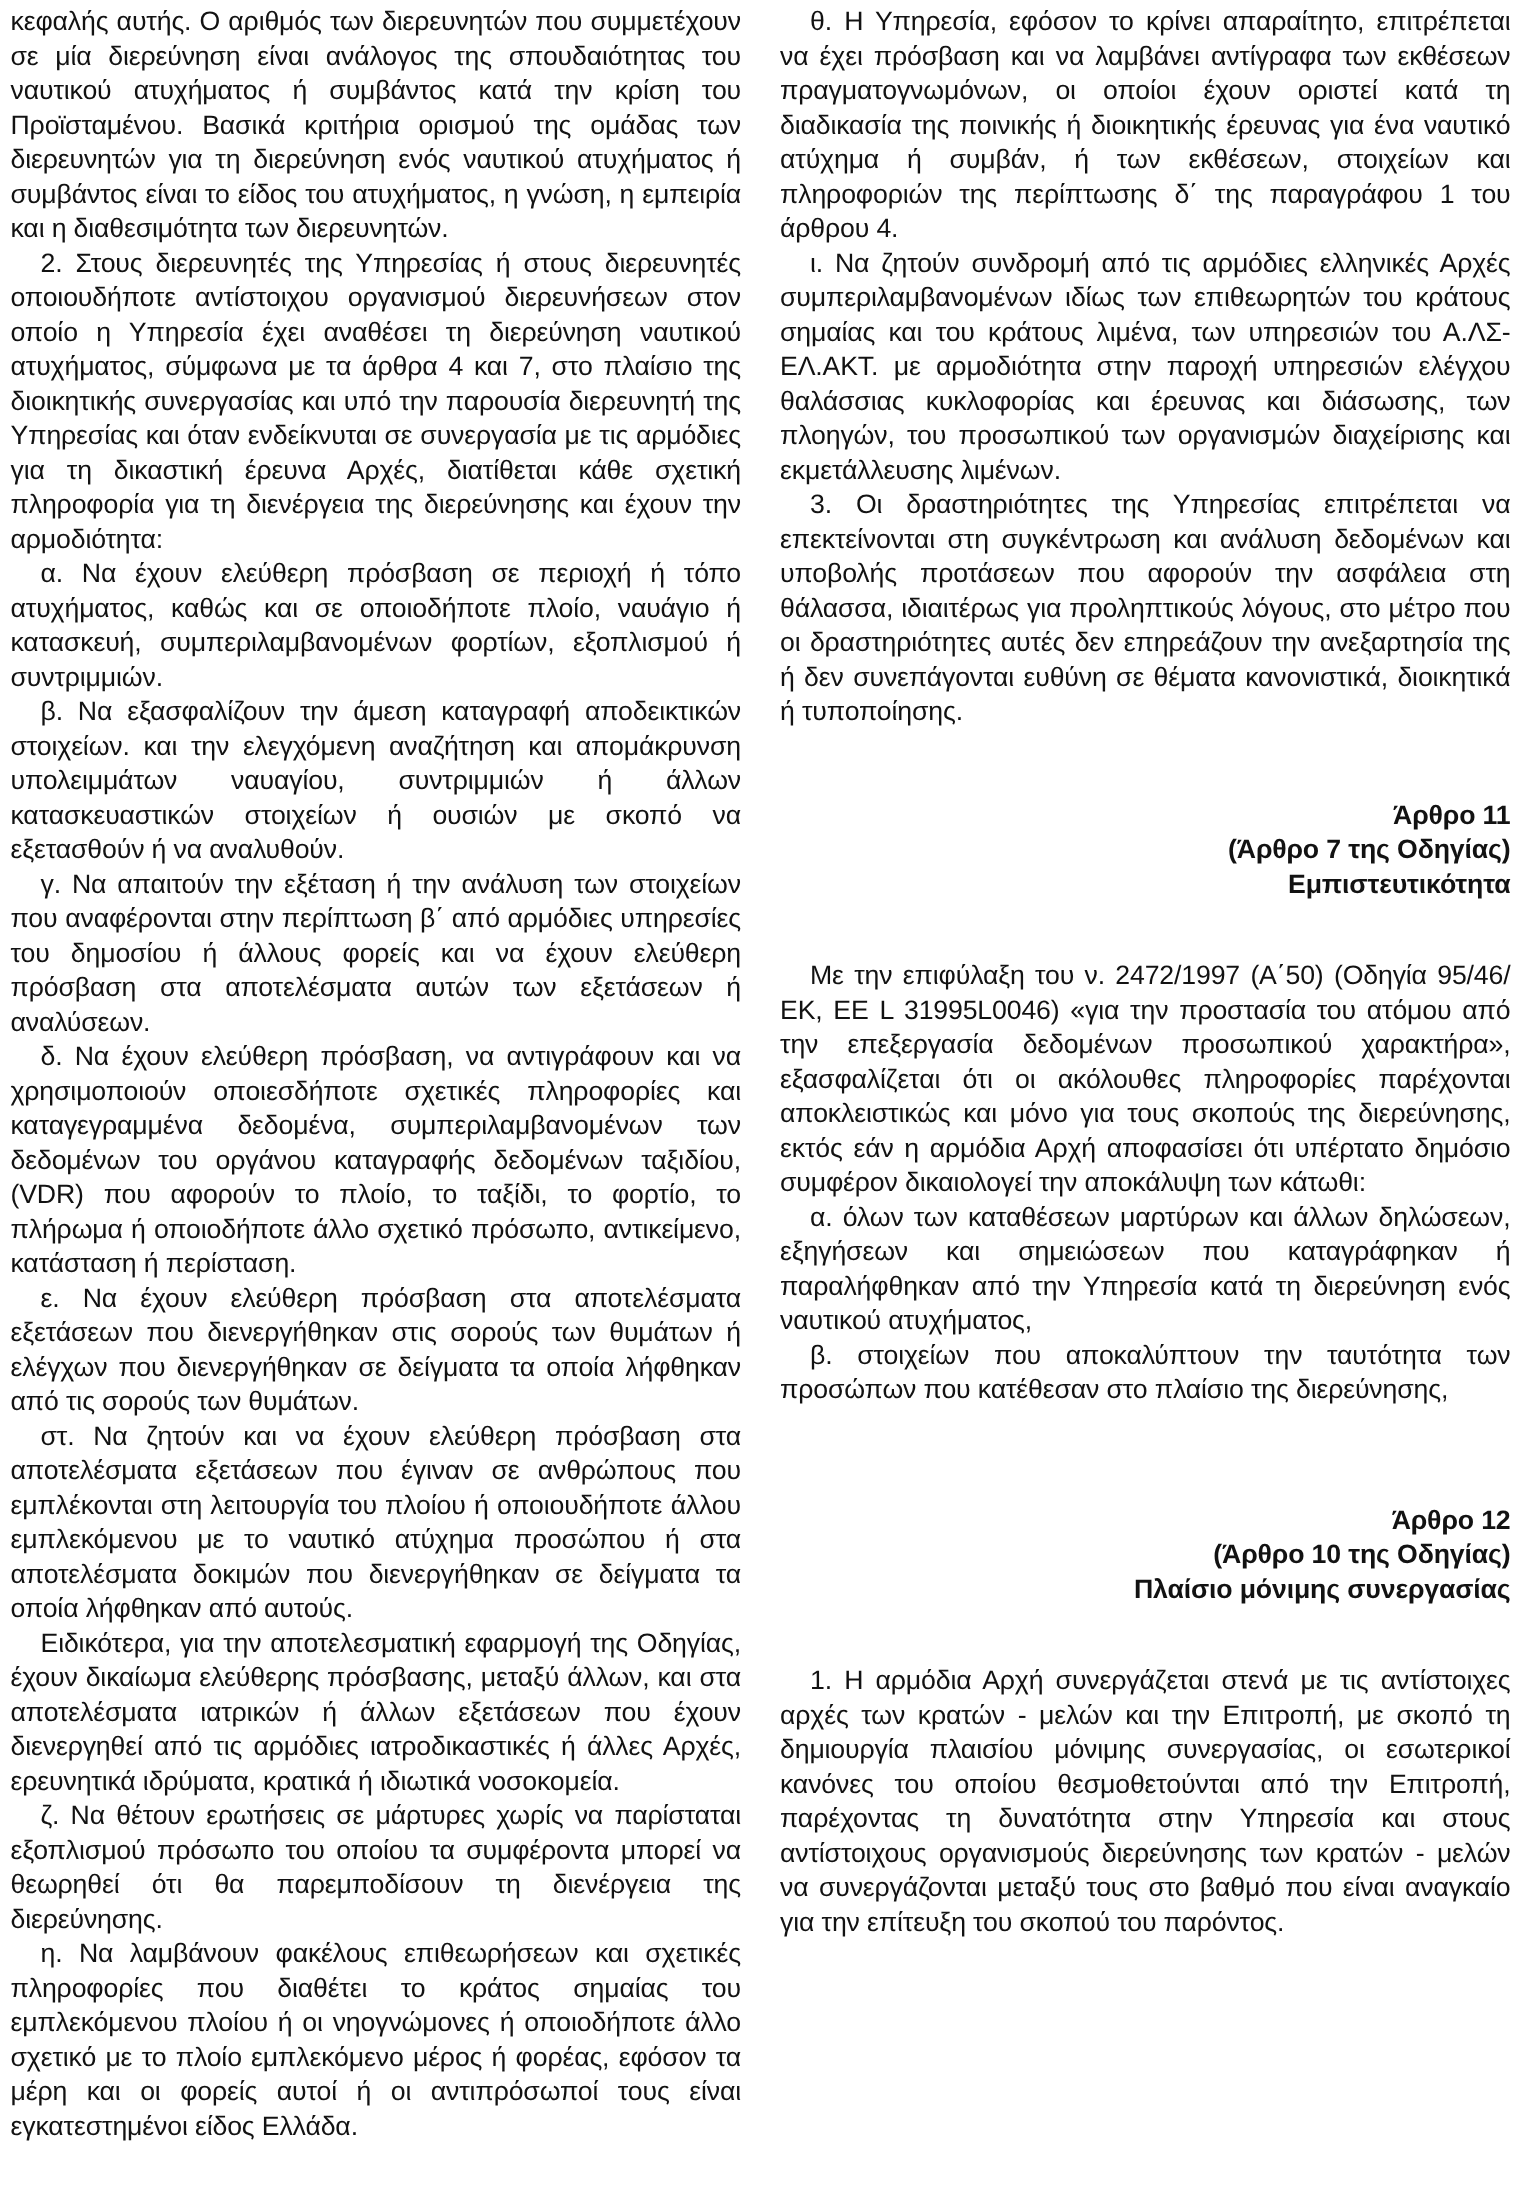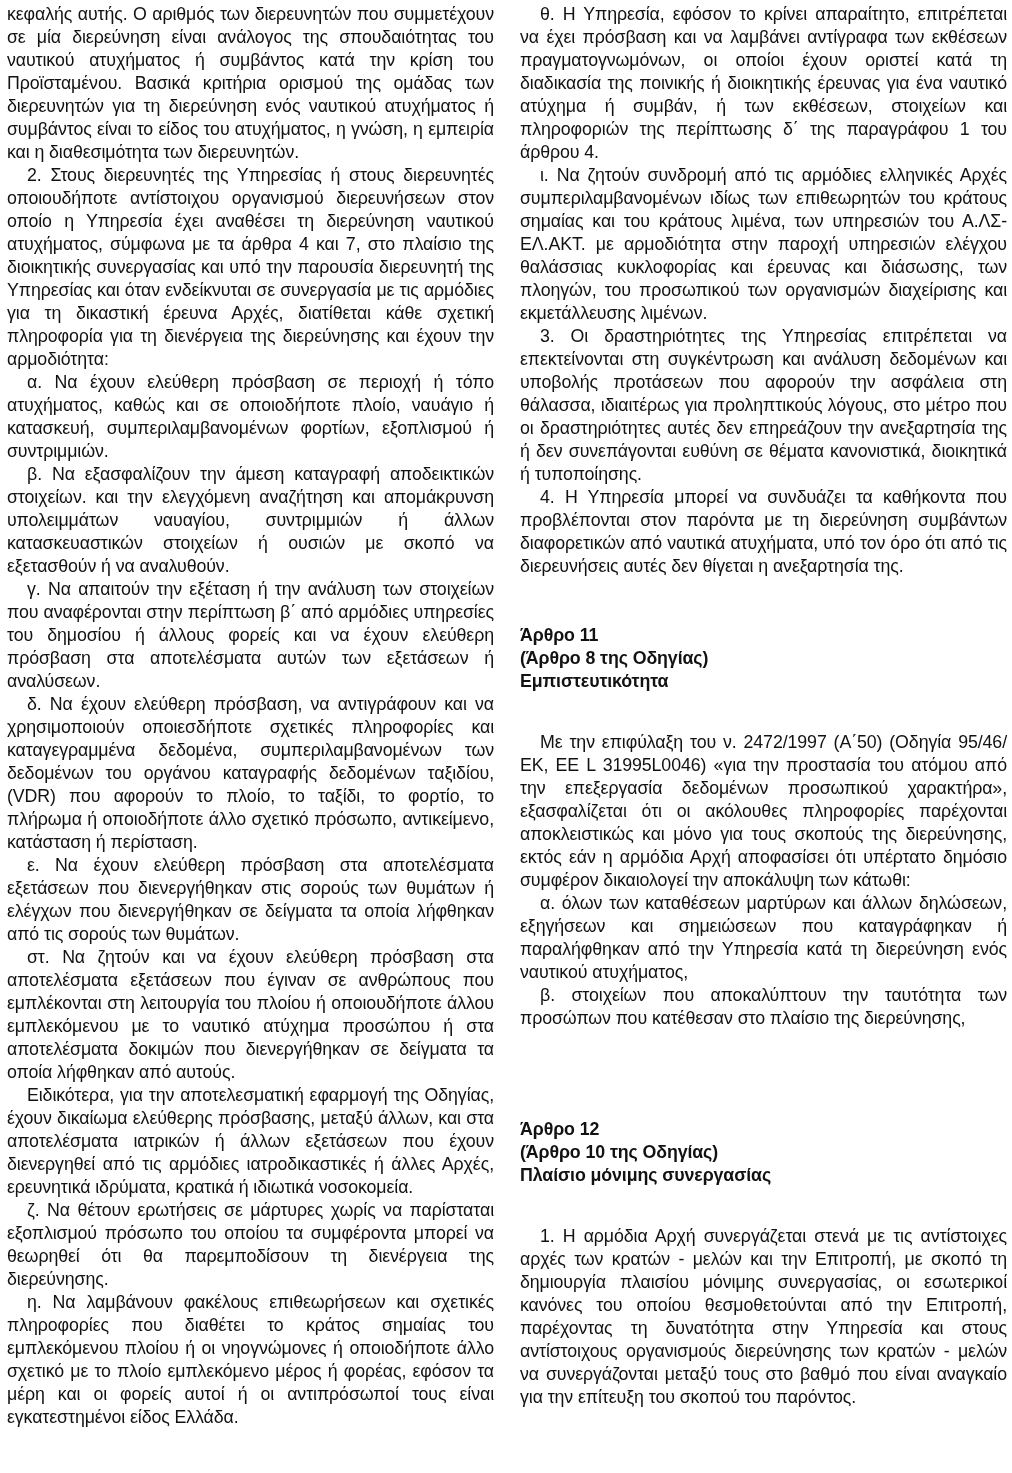--- a/index.html
+++ b/index.html
@@ -24,26 +24,26 @@
     flex: 0 0 487px;
     text-align: justify;
   }
   .column p {
     margin: 0;
     padding: 0;
     text-indent: 20px;
   }
   .column p.no-indent { text-indent: 0; }
   .article-heading {
-    text-align: left;
+    text-align: right;
     font-weight: 700;
     margin: 46px 0 38px 0;
   }
   .article-heading .hline { text-indent: 0; }
-  .article12-heading { margin-top: 88px; }
+  .article12-heading { margin-top: 64px; }
 </style>
 </head>
 <body>
 
 <div class="page">
 
   <div class="column">
     <p class="no-indent">κεφαλής αυτής. Ο αριθμός των διερευνητών που συμμετέχουν σε μία διερεύνηση είναι ανάλογος της σπουδαιότητας του ναυτικού ατυχήματος ή συμβάντος κατά την κρίση του Προϊσταμένου. Βασικά κριτήρια ορισμού της ομάδας των διερευνητών για τη διερεύνηση ενός ναυτικού ατυχήματος ή συμβάντος είναι το είδος του ατυχήματος, η γνώση, η εμπειρία και η διαθεσιμότητα των διερευνητών.</p>
     <p>2. Στους διερευνητές της Υπηρεσίας ή στους διερευνητές οποιουδήποτε αντίστοιχου οργανισμού διερευνήσεων στον οποίο η Υπηρεσία έχει αναθέσει τη διερεύνηση ναυτικού ατυχήματος, σύμφωνα με τα άρθρα 4 και 7, στο πλαίσιο της διοικητικής συνεργασίας και υπό την παρουσία διερευνητή της Υπηρεσίας και όταν ενδείκνυται σε συνεργασία με τις αρμόδιες για τη δικαστική έρευνα Αρχές, διατίθεται κάθε σχετική πληροφορία για τη διενέργεια της διερεύνησης και έχουν την αρμοδιότητα:</p>
     <p>α. Να έχουν ελεύθερη πρόσβαση σε περιοχή ή τόπο ατυχήματος, καθώς και σε οποιοδήποτε πλοίο, ναυάγιο ή κατασκευή, συμπεριλαμβανομένων φορτίων, εξοπλισμού ή συντριμμιών.</p>
@@ -54,25 +54,24 @@
     <p>στ. Να ζητούν και να έχουν ελεύθερη πρόσβαση στα αποτελέσματα εξετάσεων που έγιναν σε ανθρώπους που εμπλέκονται στη λειτουργία του πλοίου ή οποιουδήποτε άλλου εμπλεκόμενου με το ναυτικό ατύχημα προσώπου ή στα αποτελέσματα δοκιμών που διενεργήθηκαν σε δείγματα τα οποία λήφθηκαν από αυτούς.</p>
     <p>Ειδικότερα, για την αποτελεσματική εφαρμογή της Οδηγίας, έχουν δικαίωμα ελεύθερης πρόσβασης, μεταξύ άλλων, και στα αποτελέσματα ιατρικών ή άλλων εξετάσεων που έχουν διενεργηθεί από τις αρμόδιες ιατροδικαστικές ή άλλες Αρχές, ερευνητικά ιδρύματα, κρατικά ή ιδιωτικά νοσοκομεία.</p>
     <p>ζ. Να θέτουν ερωτήσεις σε μάρτυρες χωρίς να παρίσταται εξοπλισμού πρόσωπο του οποίου τα συμφέροντα μπορεί να θεωρηθεί ότι θα παρεμποδίσουν τη διενέργεια της διερεύνησης.</p>
     <p>η. Να λαμβάνουν φακέλους επιθεωρήσεων και σχετικές πληροφορίες που διαθέτει το κράτος σημαίας του εμπλεκόμενου πλοίου ή οι νηογνώμονες ή οποιοδήποτε άλλο σχετικό με το πλοίο εμπλεκόμενο μέρος ή φορέας, εφόσον τα μέρη και οι φορείς αυτοί ή οι αντιπρόσωποί τους είναι εγκατεστημένοι είδος Ελλάδα.</p>
   </div>
 
   <div class="column">
     <p>θ. Η Υπηρεσία, εφόσον το κρίνει απαραίτητο, επιτρέπεται να έχει πρόσβαση και να λαμβάνει αντίγραφα των εκθέσεων πραγματογνωμόνων, οι οποίοι έχουν οριστεί κατά τη διαδικασία της ποινικής ή διοικητικής έρευνας για ένα ναυτικό ατύχημα ή συμβάν, ή των εκθέσεων, στοιχείων και πληροφοριών της περίπτωσης δ΄ της παραγράφου 1 του άρθρου 4.</p>
     <p>ι. Να ζητούν συνδρομή από τις αρμόδιες ελληνικές Αρχές συμπεριλαμβανομένων ιδίως των επιθεωρητών του κράτους σημαίας και του κράτους λιμένα, των υπηρεσιών του Α.ΛΣ-ΕΛ.ΑΚΤ. με αρμοδιότητα στην παροχή υπηρεσιών ελέγχου θαλάσσιας κυκλοφορίας και έρευνας και διάσωσης, των πλοηγών, του προσωπικού των οργανισμών διαχείρισης και εκμετάλλευσης λιμένων.</p>
     <p>3. Οι δραστηριότητες της Υπηρεσίας επιτρέπεται να επεκτείνονται στη συγκέντρωση και ανάλυση δεδομένων και υποβολής προτάσεων που αφορούν την ασφάλεια στη θάλασσα, ιδιαιτέρως για προληπτικούς λόγους, στο μέτρο που οι δραστηριότητες αυτές δεν επηρεάζουν την ανεξαρτησία της ή δεν συνεπάγονται ευθύνη σε θέματα κανονιστικά, διοικητικά ή τυποποίησης.</p>
-    <p>4. Η Υπηρεσία μπορεί να συνδυάζει τα καθήκοντα που προβλέπονται στον παρόντα με τη διερεύνηση συμβάντων διαφορετικών από ναυτικά ατυχήματα, υπό τον όρο ότι από τις διερευνήσεις αυτές δεν θίγεται η ανεξαρτησία της.</p>
 
     <div class="article-heading">
       <div class="hline">Άρθρο 11</div>
-      <div class="hline">(Άρθρο 8 της Οδηγίας)</div>
+      <div class="hline">(Άρθρο 7 της Οδηγίας)</div>
       <div class="hline">Εμπιστευτικότητα</div>
     </div>
 
     <p>Με την επιφύλαξη του ν. 2472/1997 (Α΄50) (Οδηγία 95/46/ΕΚ, ΕΕ L 31995L0046) «για την προστασία του ατόμου από την επεξεργασία δεδομένων προσωπικού χαρακτήρα», εξασφαλίζεται ότι οι ακόλουθες πληροφορίες παρέχονται αποκλειστικώς και μόνο για τους σκοπούς της διερεύνησης, εκτός εάν η αρμόδια Αρχή αποφασίσει ότι υπέρτατο δημόσιο συμφέρον δικαιολογεί την αποκάλυψη των κάτωθι:</p>
     <p>α. όλων των καταθέσεων μαρτύρων και άλλων δηλώσεων, εξηγήσεων και σημειώσεων που καταγράφηκαν ή παραλήφθηκαν από την Υπηρεσία κατά τη διερεύνηση ενός ναυτικού ατυχήματος,</p>
     <p>β. στοιχείων που αποκαλύπτουν την ταυτότητα των προσώπων που κατέθεσαν στο πλαίσιο της διερεύνησης,</p>
 
     <div class="article-heading article12-heading">
       <div class="hline">Άρθρο 12</div>
       <div class="hline">(Άρθρο 10 της Οδηγίας)</div>

